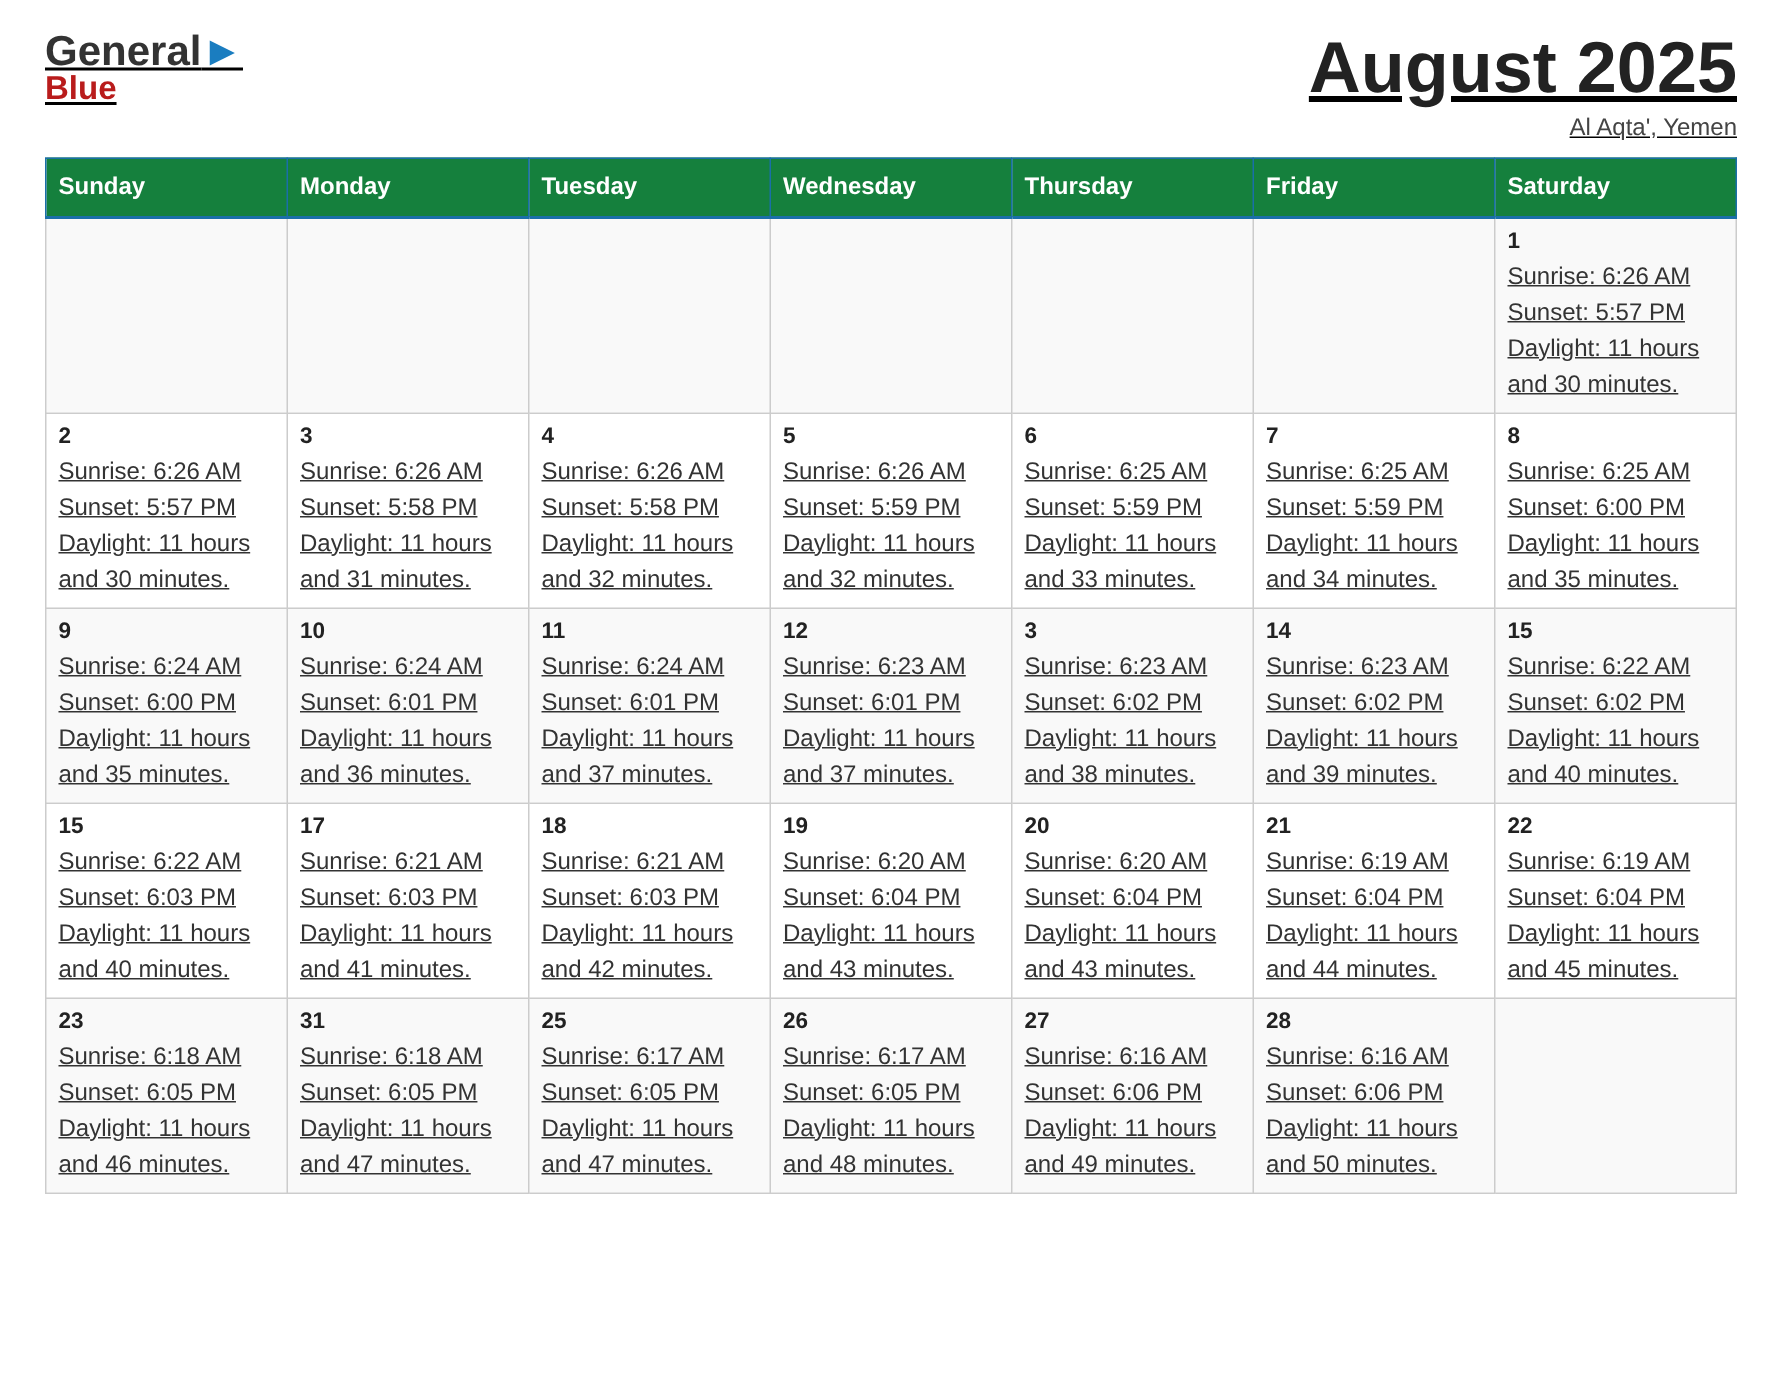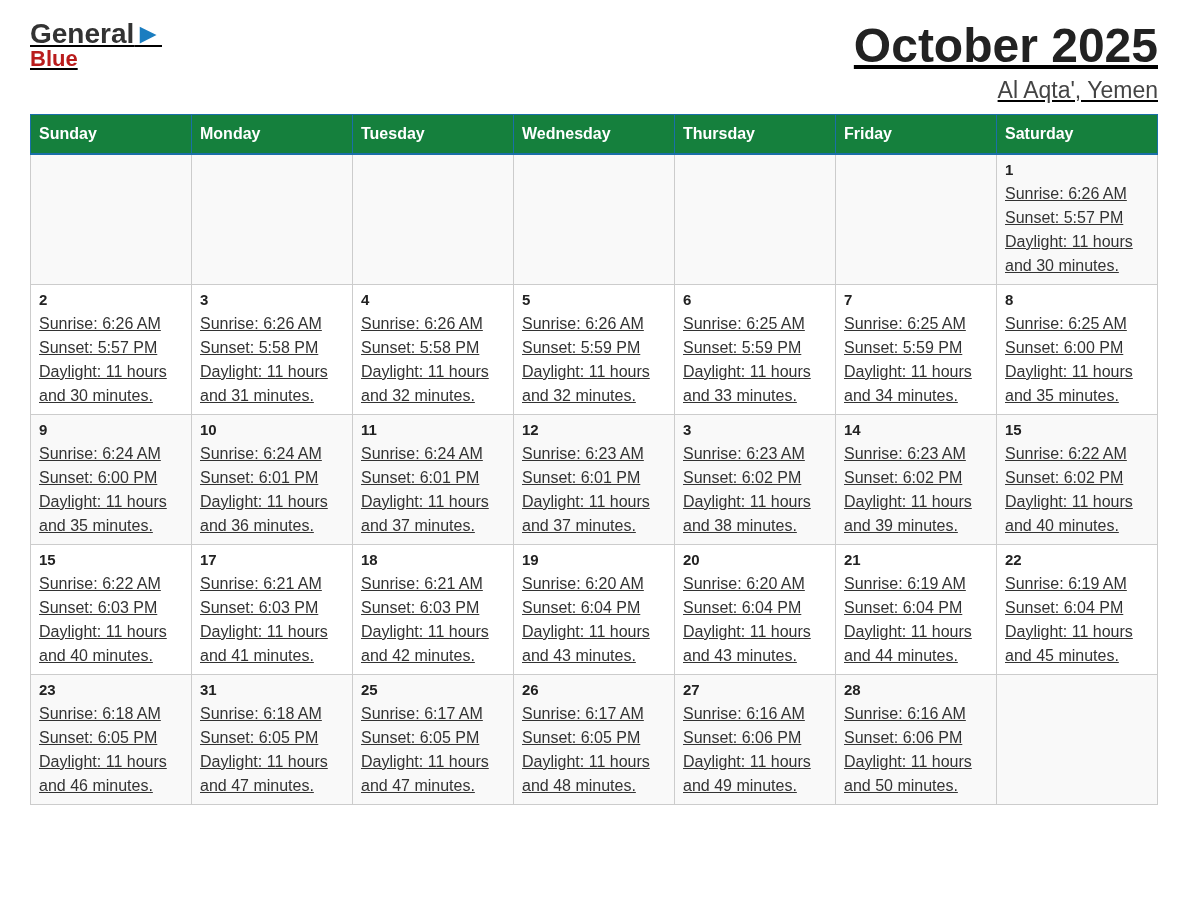--- a/index.html
+++ b/index.html
@@ -42,21 +42,21 @@
     .title-block {
       text-align: right;
     }
     .month-title {
       font-size: 48px;
       font-weight: bold;
       color: #222;
       line-height: 1.1;
     }
     .location {
-      font-size: 23px;
+      font-size: 16px;
       color: #444;
       margin-top: 4px;
     }
     table {
       width: 100%;
       border-collapse: collapse;
       margin-top: 10px;
     }
     thead th {
       background-color: #15803d;
@@ -109,21 +109,21 @@
 <div class="header">
   <div class="logo">
     <div class="logo-general">
       General<span>►</span>
     </div>
     <div class="logo-blue">
       <span>Blue</span>
     </div>
   </div>
   <div class="title-block">
-    <div class="month-title">October 2025</div>
+    <div class="month-title">August 2025</div>
     <div class="location">Al Aqta', Yemen</div>
   </div>
 </div>
 
 <table>
   <thead>
     <tr>
       <th>Sunday</th>
       <th>Monday</th>
       <th>Tuesday</th>

